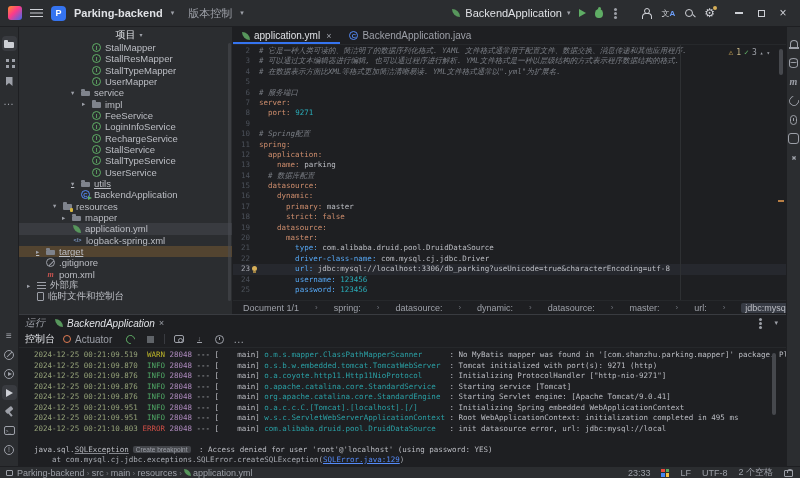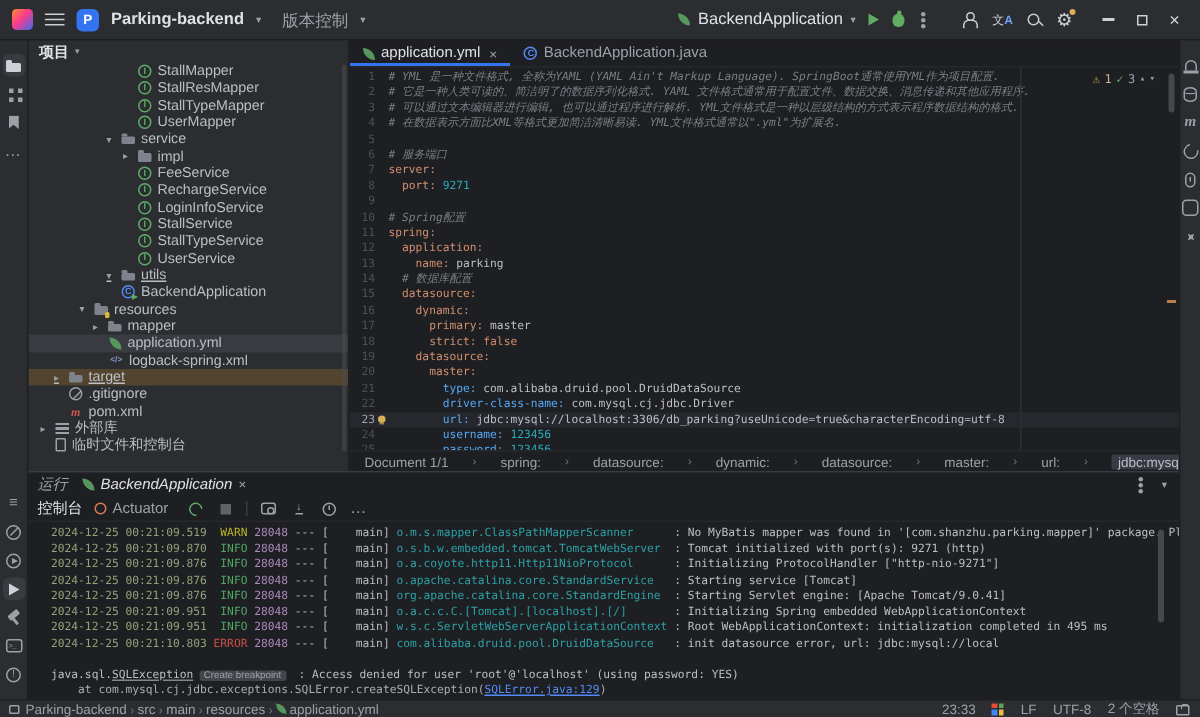--- a/index.html
+++ b/index.html
@@ -81,21 +81,21 @@
   .ic-gradle i{width:10px;height:10px;border:1.3px solid #9DA0A8;border-radius:50%;border-top-color:transparent;transform:rotate(35deg);display:block;}
   .ic-endpoints i{width:7px;height:10px;border:1.2px solid #9DA0A8;border-radius:3.5px;position:relative;display:block;}
   .ic-endpoints i::after{content:"";position:absolute;left:2px;top:2px;width:1.2px;height:3px;background:#9DA0A8;}
   .ic-ai-assistant i{width:11px;height:11px;border:1.1px solid #9DA0A8;border-radius:3px;font-size:7px;color:#9DA0A8;font-style:normal;
     display:flex;align-items:center;justify-content:center;}
   .ic-sparkle i{width:6px;height:6px;background:#9DA0A8;transform:rotate(45deg);display:block;clip-path:polygon(50% 0,65% 35%,100% 50%,65% 65%,50% 100%,35% 65%,0 50%,35% 35%);}
   .stripe-div{width:12px;height:1px;background:#393B40;margin:4px 0;}
 
   
   .project-panel{width:214px;background:#2B2D30;position:relative;border-right:1px solid #1E1F22;overflow:hidden;}
-  .pp-header{height:15px;display:flex;align-items:center;gap:4px;padding-left:7px;color:#DFE1E5;font-size:10px;font-weight:bold;}
+  .pp-header{height:15px;display:flex;align-items:center;gap:4px;padding-left:7px;color:#DFE1E5;font-size:10px;font-weight:normal;justify-content:center;}
   .pp-header .chevd{font-size:6px;}
   .tree{font-size:9.5px;color:#BCBEC4;}
   .tree-row{height:11.33px;display:flex;align-items:center;white-space:nowrap;cursor:default;}
   .tree-row.selected{background:#393B40;}
   .tree-row.excluded{background:#534430;text-decoration:underline;}
   .chev{width:10px;flex:none;color:#9DA0A8;font-size:6.5px;text-align:left;}
   .tl{margin-left:0;}
   .ti{width:9px;height:9px;margin-right:4px;flex:none;position:relative;display:inline-flex;align-items:center;justify-content:center;}
   .ti-interface{border:1px solid #5FAD65;border-radius:50%;color:#5FAD65;font-size:6px;font-weight:bold;}
   .ti-class{border:1px solid #548AF7;border-radius:50%;color:#548AF7;font-size:6px;font-weight:bold;}
@@ -315,26 +315,26 @@
               <span class="tl">impl</span>
             </div>
             <div class="tree-row" style="padding-left: 63px;">
               <span class="chev"></span>
               <span class="ti ti-interface">I</span>
               <span class="tl">FeeService</span>
             </div>
             <div class="tree-row" style="padding-left: 63px;">
               <span class="chev"></span>
               <span class="ti ti-interface">I</span>
+              <span class="tl">LoginInfoService</span>
+            </div>
+            <div class="tree-row" style="padding-left: 63px;">
+              <span class="chev"></span>
+              <span class="ti ti-interface">I</span>
               <span class="tl">RechargeService</span>
-            </div>
-            <div class="tree-row" style="padding-left: 63px;">
-              <span class="chev"></span>
-              <span class="ti ti-interface">I</span>
-              <span class="tl">LoginInfoService</span>
             </div>
             <div class="tree-row" style="padding-left: 63px;">
               <span class="chev"></span>
               <span class="ti ti-interface">I</span>
               <span class="tl">StallService</span>
             </div>
             <div class="tree-row" style="padding-left: 63px;">
               <span class="chev"></span>
               <span class="ti ti-interface">I</span>
               <span class="tl">StallTypeService</span>
@@ -412,21 +412,20 @@
               <span>application.yml</span>
               <span class="x">×</span>
             </div>
             <div class="tab">
               <span class="ti ti-class">C</span>
               <span>BackendApplication.java</span>
             </div>
           </div>
         <div class="editor">
           <div class="elines" id="elines">
-              <div class="eline"><span class="lnum">1</span><span class="ecode"><span class="tk-cmt"># YML 是一种文件格式, 全称为YAML (YAML Ain't Markup Language). SpringBoot通常使用YML作为项目配置.</span></span></div>
               <div class="eline"><span class="lnum">2</span><span class="ecode"><span class="tk-cmt"># 它是一种人类可读的、简洁明了的数据序列化格式. YAML 文件格式通常用于配置文件、数据交换、消息传递和其他应用程序.</span></span></div>
               <div class="eline"><span class="lnum">3</span><span class="ecode"><span class="tk-cmt"># 可以通过文本编辑器进行编辑, 也可以通过程序进行解析. YML文件格式是一种以层级结构的方式表示程序数据结构的格式.</span></span></div>
               <div class="eline"><span class="lnum">4</span><span class="ecode"><span class="tk-cmt"># 在数据表示方面比XML等格式更加简洁清晰易读. YML文件格式通常以".yml"为扩展名.</span></span></div>
               <div class="eline"><span class="lnum">5</span><span class="ecode"></span></div>
               <div class="eline"><span class="lnum">6</span><span class="ecode"><span class="tk-cmt"># 服务端口</span></span></div>
               <div class="eline"><span class="lnum">7</span><span class="ecode"><span class="tk-key">server:</span></span></div>
               <div class="eline"><span class="lnum">8</span><span class="ecode"><span class="tk-plain">  </span><span class="tk-key">port:</span><span class="tk-plain"> </span><span class="tk-num">9271</span></span></div>
               <div class="eline"><span class="lnum">9</span><span class="ecode"></span></div>
               <div class="eline"><span class="lnum">10</span><span class="ecode"><span class="tk-cmt"># Spring配置</span></span></div>
               <div class="eline"><span class="lnum">11</span><span class="ecode"><span class="tk-key">spring:</span></span></div>

